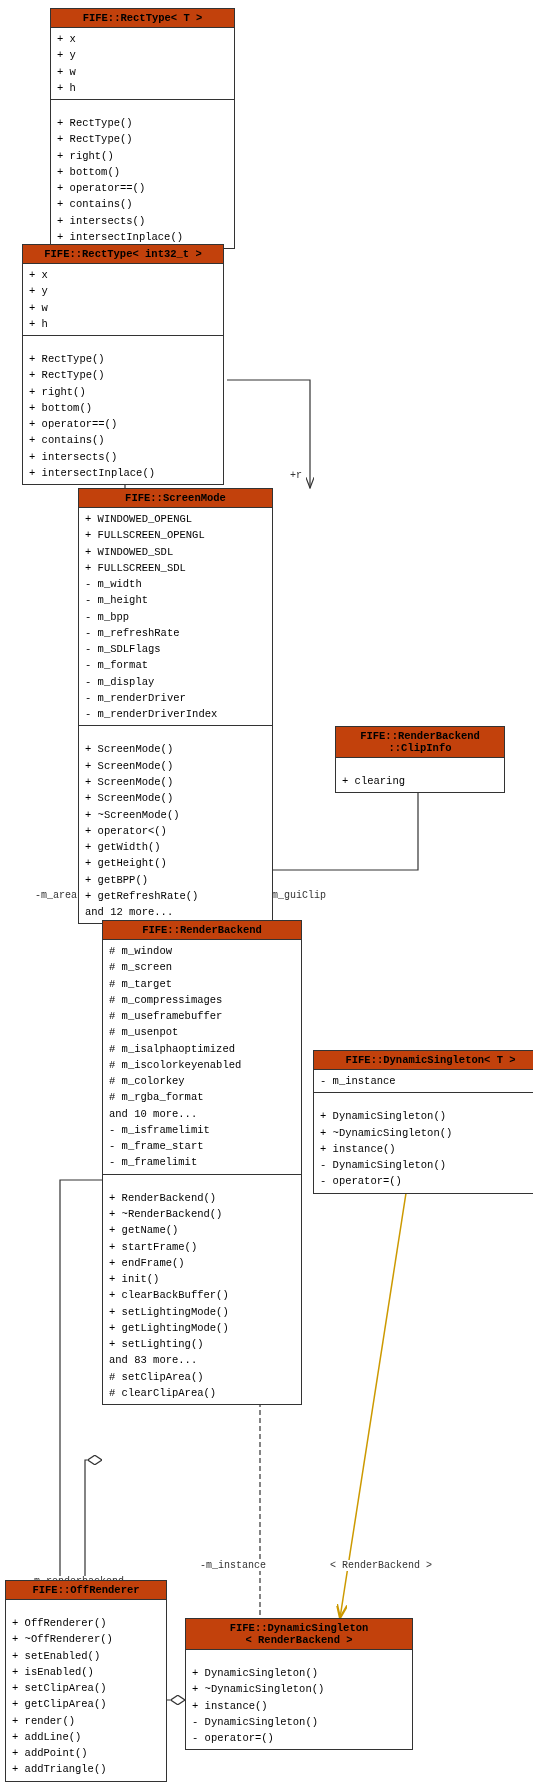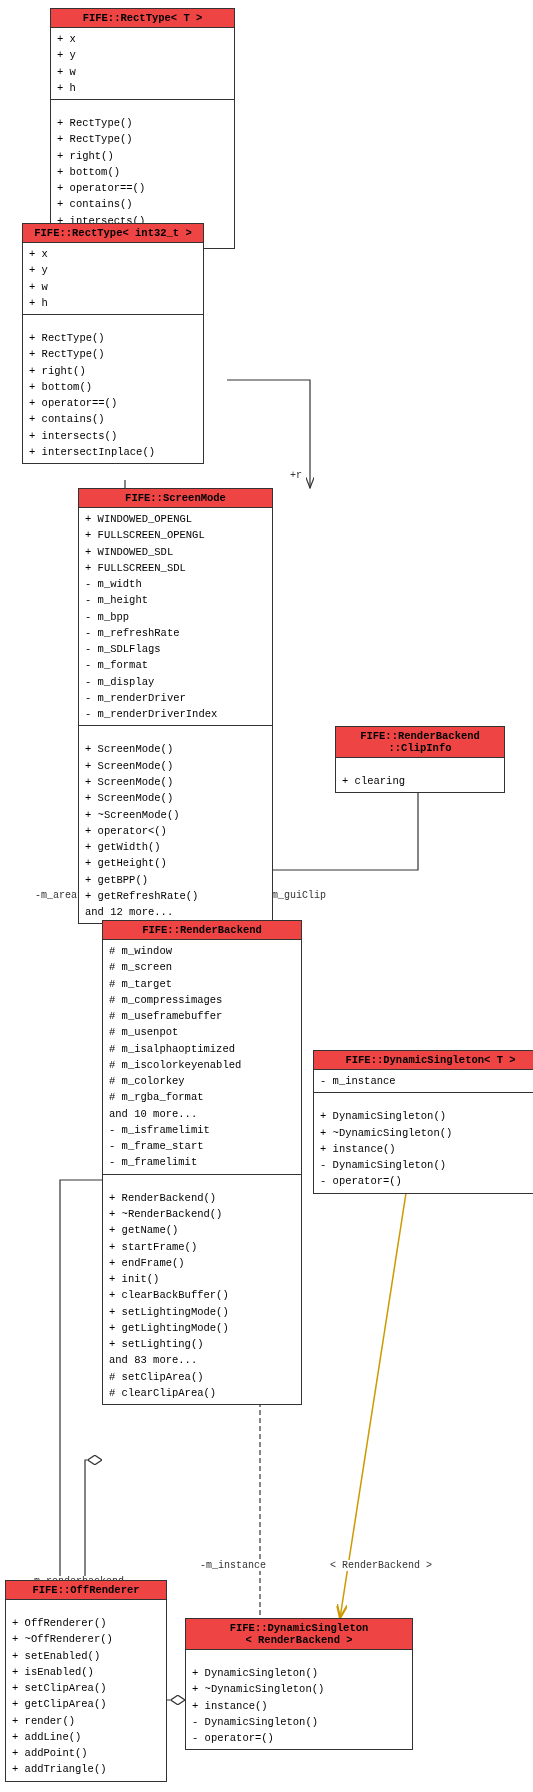--- a/index.html
+++ b/index.html
@@ -18,21 +18,21 @@
       min-height: 1792px;
     }
     .uml-box {
       position: absolute;
       background: #ffffff;
       border: 1px solid #333333;
       font-size: 10.5px;
       font-family: 'Courier New', monospace;
     }
     .uml-box .box-title {
-      background: #ef4444;
+      background: #c2410c;
       border-bottom: 1px solid #333333;
       padding: 3px 6px;
       font-weight: bold;
       text-align: center;
       font-size: 10.5px;
     }
     .uml-box .box-section {
       border-bottom: 1px solid #333333;
       padding: 3px 6px;
       line-height: 1.55;
@@ -137,21 +137,21 @@
       <div>+ RectType()</div>
       <div>+ right()</div>
       <div>+ bottom()</div>
       <div>+ operator==()</div>
       <div>+ contains()</div>
       <div>+ intersects()</div>
       <div>+ intersectInplace()</div>
     </div>
   </div>
 
-  <div class="uml-box" style="left:22px; top:223px; width:182px;">
+  <div class="uml-box" style="left:22px; top:244px; width:202px;">
     <div class="box-title">FIFE::RectType&lt; int32_t &gt;</div>
     <div class="box-section">
       <div>+ x</div>
         <div>+ y</div>
         <div>+ w</div>
         <div>+ h</div>
     </div>
     <div class="box-section">
       <div>+ RectType()</div>
       <div>+ RectType()</div>

